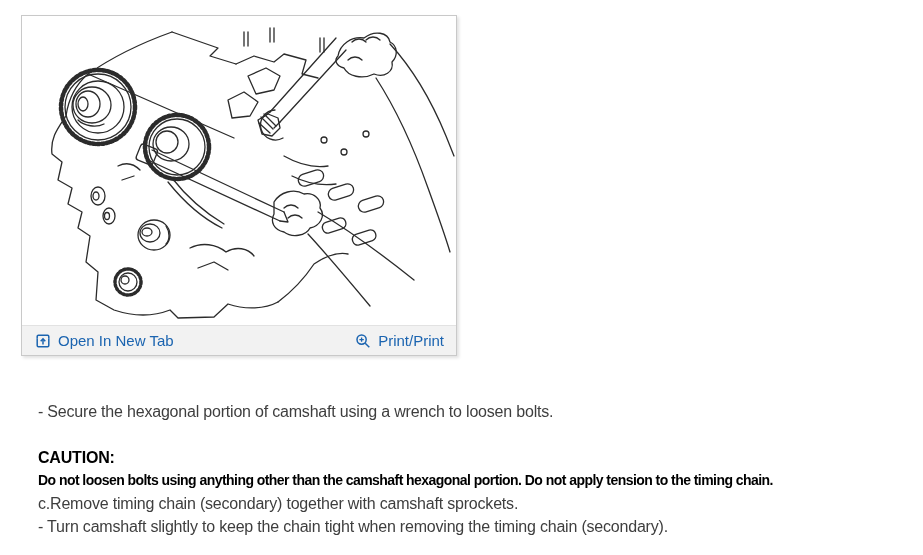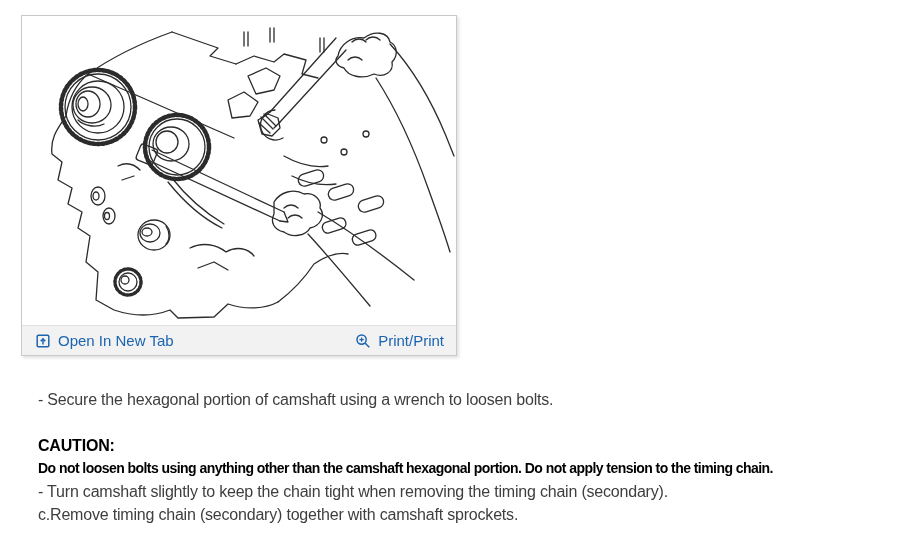--- a/index.html
+++ b/index.html
@@ -33,21 +33,21 @@
   }
   .toolbar-link {
     display: inline-flex; align-items: center; gap: 7px;
     color: #1b64b0; font-size: 15px; text-decoration: none;
     cursor: pointer; line-height: 1;
   }
   .toolbar-link svg { display: block; }
 
   
   .instructions {
-    position: absolute; left: 38px; top: 388px;
+    position: absolute; left: 38px; top: 400px;
     color: #3e3e3e; font-size: 16px; line-height: 23px;
     letter-spacing: -0.2px;
     width: 880px;
   }
   .instructions p { white-space: nowrap; }
   .step-note { margin-bottom: 23px; }
   .caution-heading, .caution-body { font-weight: bold; color: #000000; }
   .caution-body { font-size: 14px; letter-spacing: -0.55px; }
 
   .lineart { stroke: #2b2b2b; fill: none; stroke-width: 1.3; stroke-linecap: round; stroke-linejoin: round; }
@@ -178,17 +178,17 @@
       </a>
     </div>
   </div>
 
   <div class="instructions">
     <p class="step-note">- Secure the hexagonal portion of camshaft using a wrench to loosen bolts.</p>
     <div>
       <p class="caution-heading">CAUTION:</p>
       <p class="caution-body">Do not loosen bolts using anything other than the camshaft hexagonal portion. Do not apply tension to the timing chain.</p>
     </div>
+    <p>c.Remove timing chain (secondary) together with camshaft sprockets.</p>
     <p>- Turn camshaft slightly to keep the chain tight when removing the timing chain (secondary).</p>
-    <p>c.Remove timing chain (secondary) together with camshaft sprockets.</p>
   </div>
 
 </div>
 
 </body></html>

